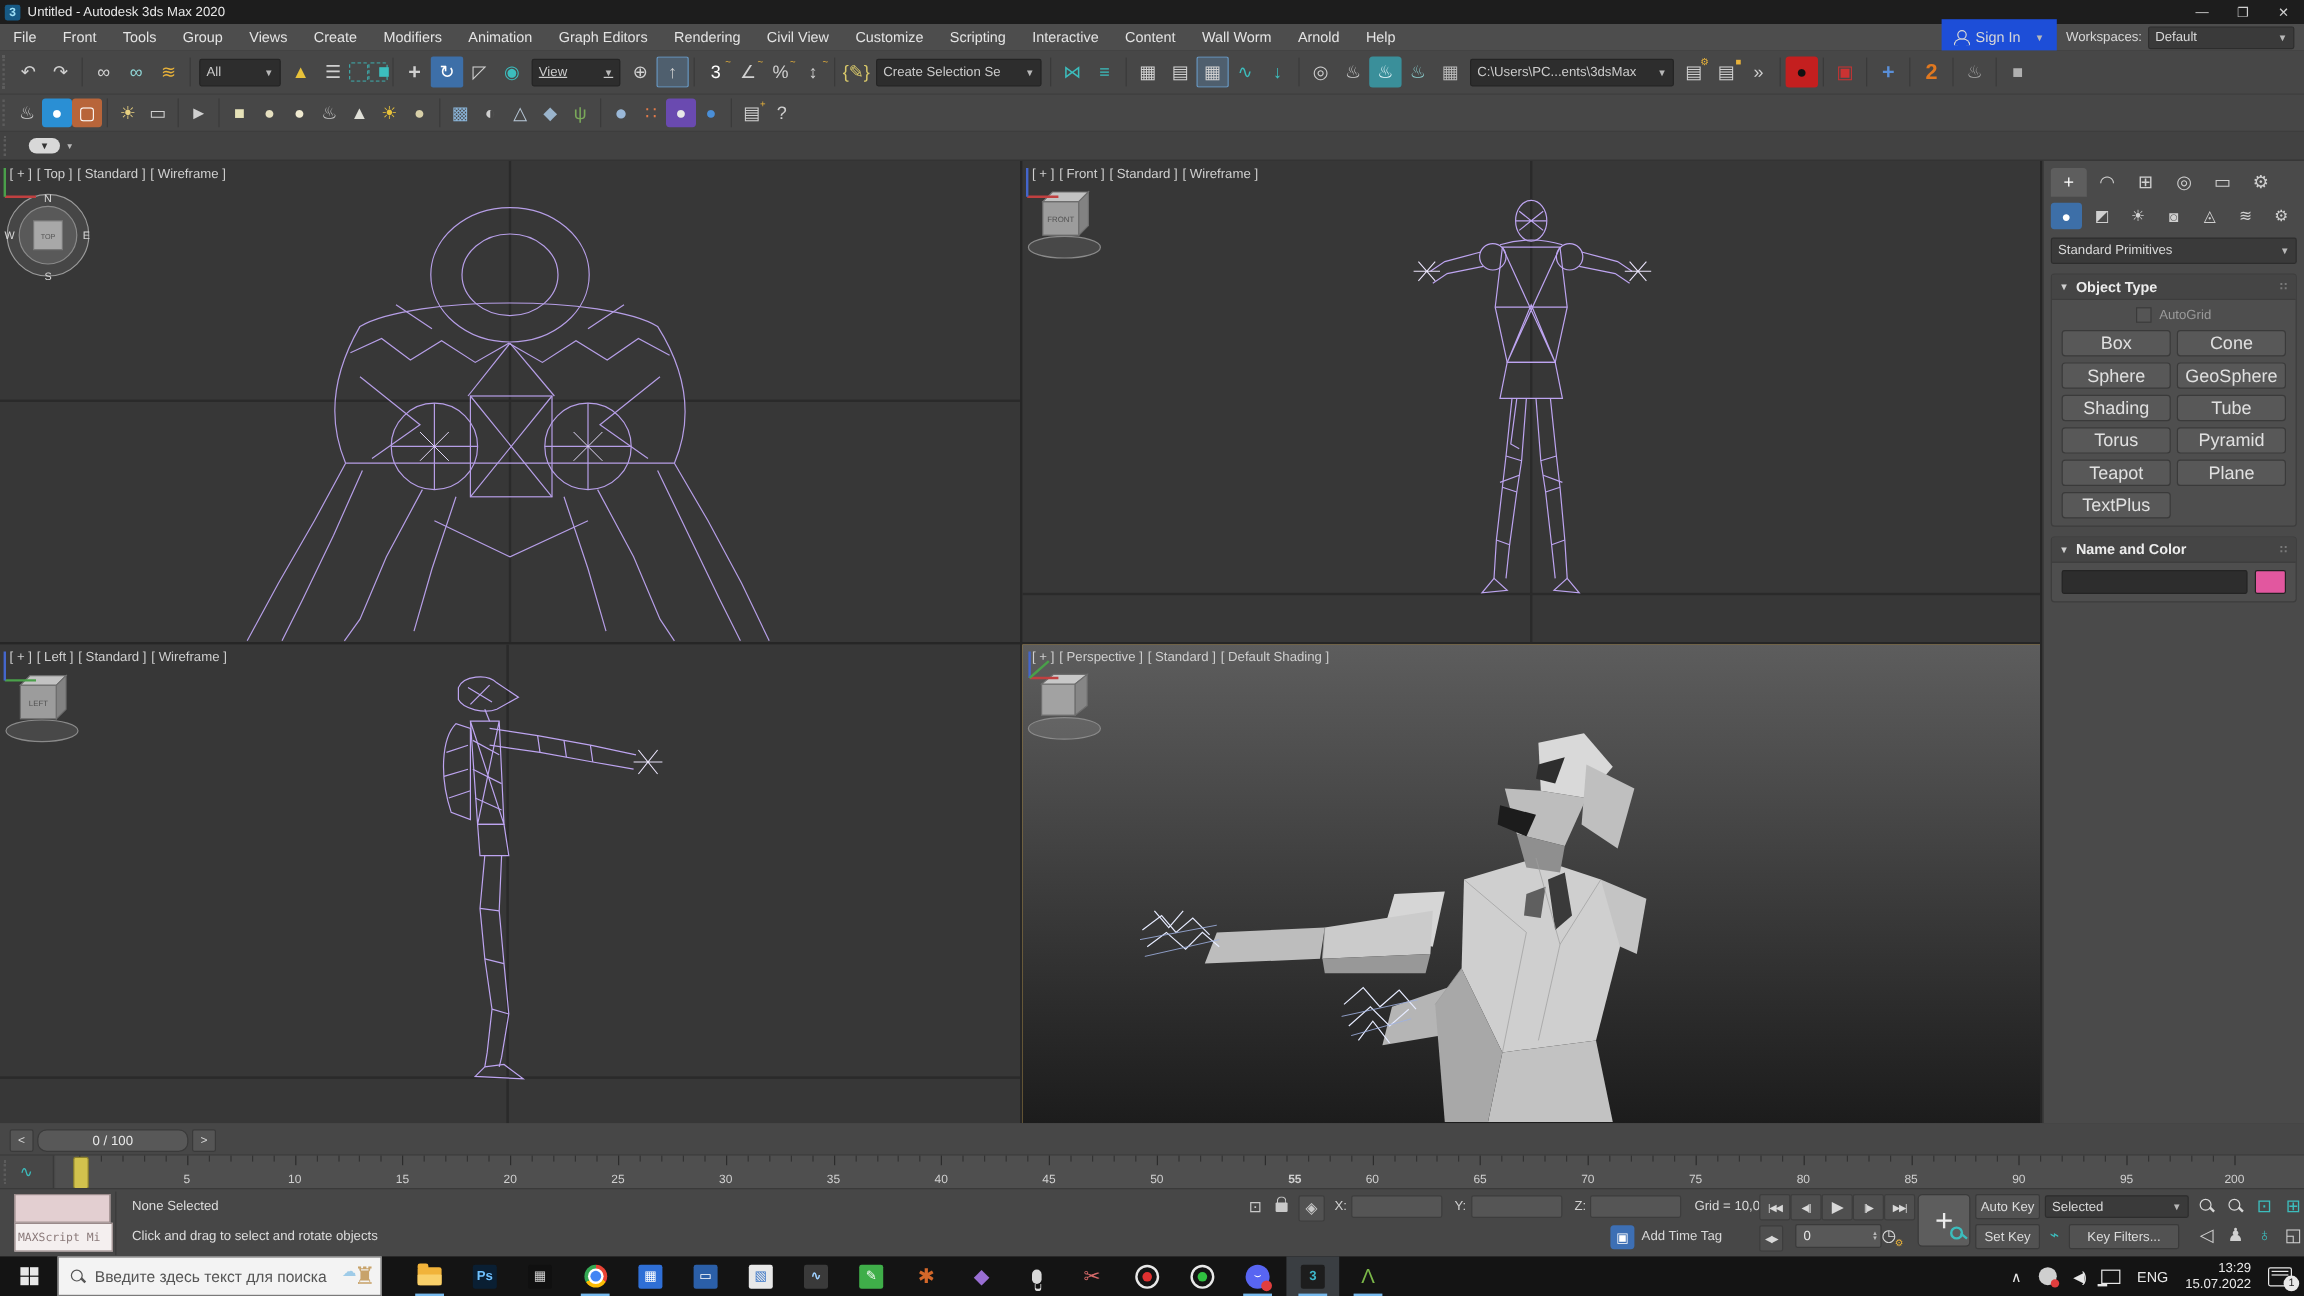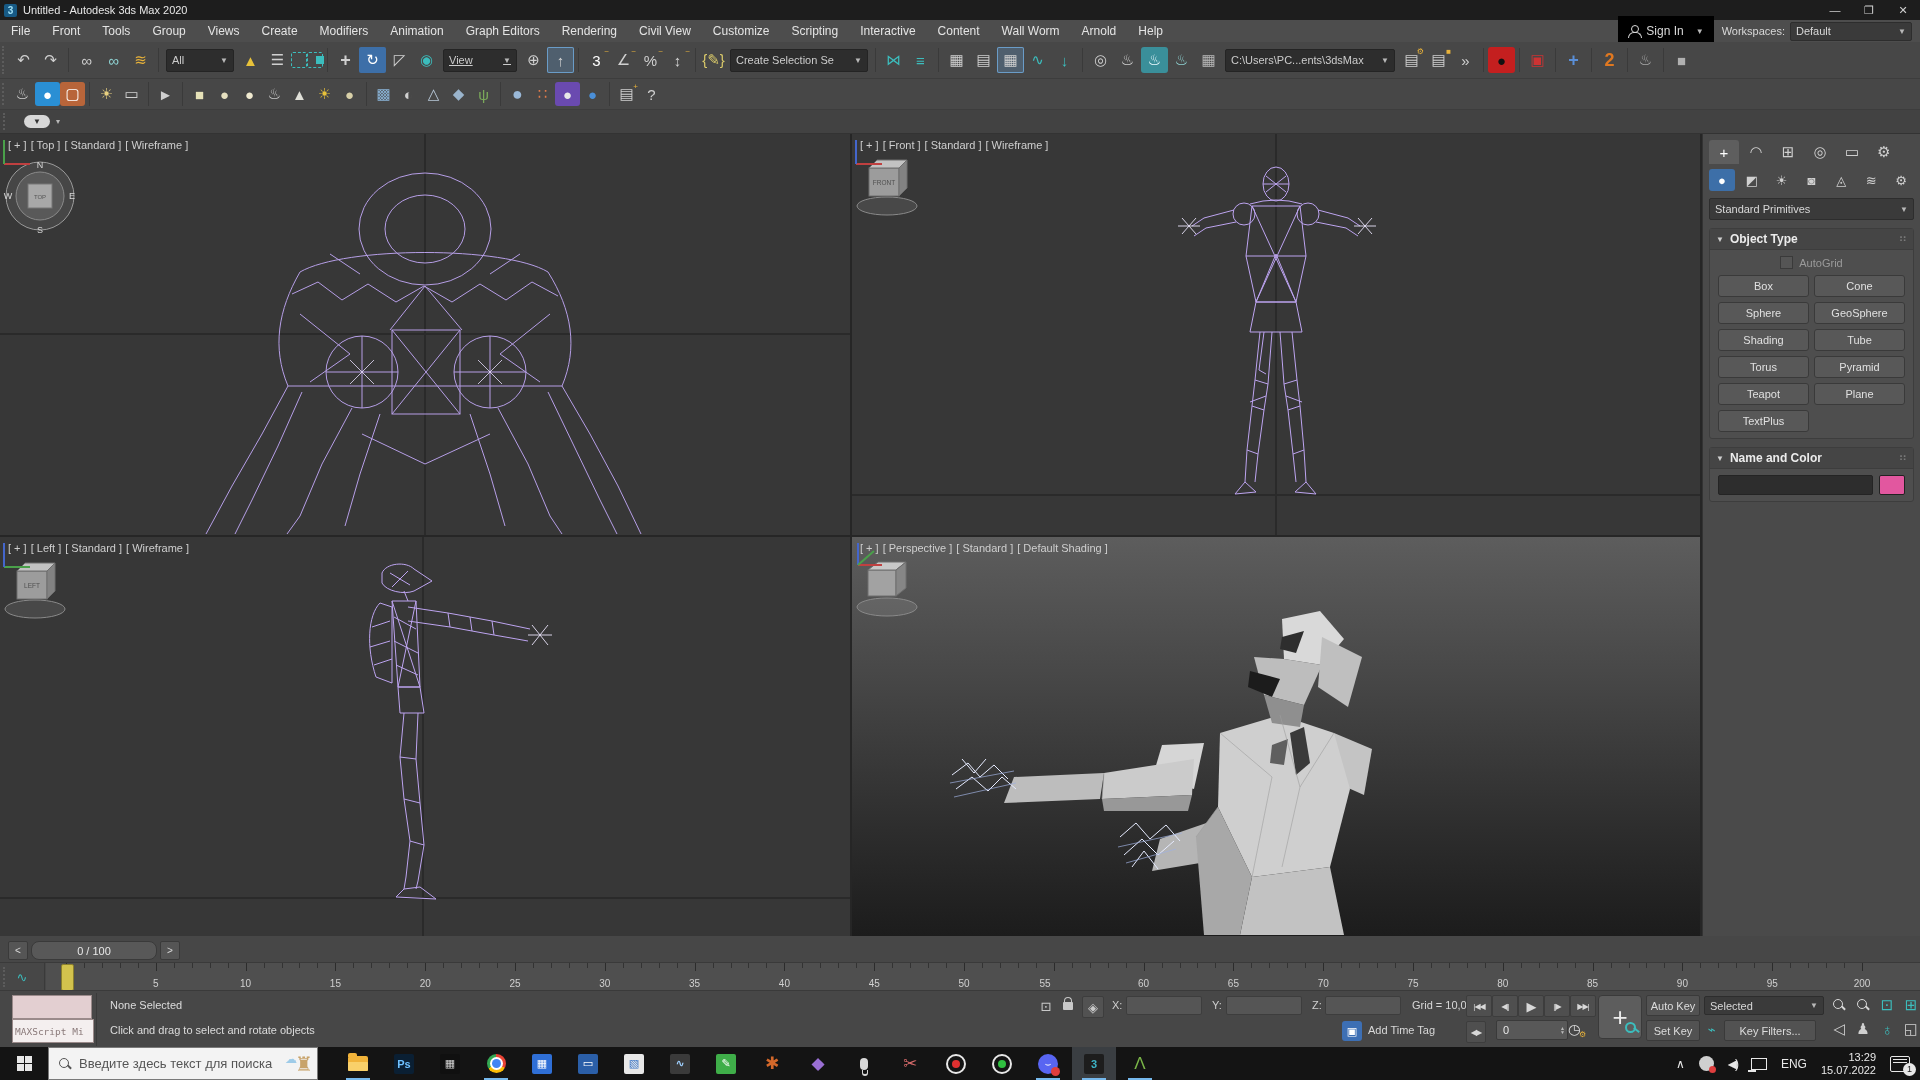--- a/index.html
+++ b/index.html
@@ -12,21 +12,21 @@
   #appicon{width:13px;height:13px;margin:0 6px 0 4px;background:#175a85;border-radius:2px;
            display:flex;align-items:center;justify-content:center;font-size:10px;font-weight:bold;color:#9fe0f6;}
   #wincontrols{margin-left:auto;display:flex;height:100%;}
   .winbtn{width:34px;height:100%;display:flex;align-items:center;justify-content:center;
           color:#cfcfcf;font-size:11px;}
   
   #menubar{position:absolute;top:20px;left:0;width:1920px;height:22px;background:#4d4d4d;
            border-bottom:1px solid #3a3a3a;display:flex;align-items:center;font-size:12px;}
   #menubar .mitem{padding:0 11px;height:100%;display:flex;align-items:center;color:#e4e4e4;}
   #signin{margin-left:auto;display:flex;align-items:center;gap:6px;padding:4px 10px;height:100%;
-          background:#000000;}
+          background:#1d4ed8;}
   .person{position:relative;width:12px;height:12px;}
   .person:before{content:"";position:absolute;left:3px;top:0;width:6px;height:6px;border:1px solid #d8d8d8;border-radius:50%;}
   .person:after{content:"";position:absolute;left:0;top:7px;width:12px;height:5px;border:1px solid #d8d8d8;border-bottom:none;border-radius:6px 6px 0 0;}
   #workspaces{display:flex;align-items:center;gap:5px;padding:0 8px;height:100%;font-size:11px;}
   .ddbox{background:#3a3a3a;border:1px solid #2d2d2d;border-radius:2px;height:17px;display:flex;
          align-items:center;justify-content:space-between;padding:0 5px;color:#d8d8d8;font-size:11px;}
   .caret{font-size:8px;color:#b8b8b8;margin-left:6px;}
   
   .bar{position:absolute;left:0;width:1920px;background:#474747;display:flex;align-items:center;
        padding-left:10px;box-sizing:border-box;}
@@ -84,21 +84,21 @@
   .rollout{margin-bottom:8px;border:1px solid #3d3d3d;border-radius:3px;background:#4e4e4e;}
   .rollhead{height:20px;display:flex;align-items:center;padding:0 6px;background:#454545;
             border-bottom:1px solid #3d3d3d;font-weight:bold;color:#ececec;font-size:12px;gap:6px;}
   .rollhead .grip{margin-left:auto;color:#7a7a7a;font-size:9px;letter-spacing:1px;}
   .rollhead .arr{font-size:8px;color:#cfcfcf;}
   .rollbody{padding:6px 8px;}
   #autogrid-row{display:flex;align-items:center;gap:6px;justify-content:center;color:#9a9a9a;margin-bottom:6px;}
   #autogrid-box{width:11px;height:11px;background:#555;border:1px solid #3a3a3a;}
   #objbuttons{display:grid;grid-template-columns:1fr 1fr;gap:5px;}
   .objbtn{height:20px;background:#585858;border:1px solid #3a3a3a;border-radius:3px;display:flex;
-          align-items:center;justify-content:center;color:#e0e0e0;font-size:11px;}
+          align-items:center;justify-content:center;color:#e0e0e0;font-size:15px;}
   #namecolor-row{display:flex;gap:6px;align-items:center;}
   #name-input{flex:1;height:18px;background:#2d2d2d;border:1px solid #242424;border-radius:2px;}
   #color-swatch{width:24px;height:18px;background:#e2579f;border:1px solid #222;border-radius:2px;}
   
   #timebar{position:absolute;top:936px;left:0;width:1920px;height:54px;background:#474747;}
   #framespin{position:absolute;left:8px;top:5px;display:flex;gap:3px;align-items:center;}
   .spinbtn{width:18px;height:17px;background:#555;border:1px solid #3a3a3a;border-radius:2px;
            display:flex;align-items:center;justify-content:center;font-size:10px;color:#d8d8d8;}
   #framefield{width:124px;height:17px;background:#585858;border:1px solid #3a3a3a;border-radius:8px;
               display:flex;align-items:center;justify-content:center;font-size:11px;color:#e8e8e8;}
@@ -659,21 +659,21 @@
           <span class="tick" style="left: 864.12px;"></span>
           <span class="tick" style="left: 882.08px;"></span>
           <span class="tick" style="left: 900.04px;"></span>
           <span class="tick major" style="left: 918px;"></span>
           <span class="ticklabel" style="left: 918px;">50</span>
           <span class="tick" style="left: 935.96px;"></span>
           <span class="tick" style="left: 953.92px;"></span>
           <span class="tick" style="left: 971.88px;"></span>
           <span class="tick" style="left: 989.84px;"></span>
           <span class="tick major" style="left: 1007.8px;"></span>
-          <span class="ticklabel" style="left: 999px;">55</span>
+          <span class="ticklabel" style="left: 1033px; font-weight: bold;">55</span>
           <span class="tick" style="left: 1025.76px;"></span>
           <span class="tick" style="left: 1043.72px;"></span>
           <span class="tick" style="left: 1061.68px;"></span>
           <span class="tick" style="left: 1079.64px;"></span>
           <span class="tick major" style="left: 1097.6px;"></span>
           <span class="ticklabel" style="left: 1097.6px;">60</span>
           <span class="tick" style="left: 1115.56px;"></span>
           <span class="tick" style="left: 1133.52px;"></span>
           <span class="tick" style="left: 1151.48px;"></span>
           <span class="tick" style="left: 1169.44px;"></span>

